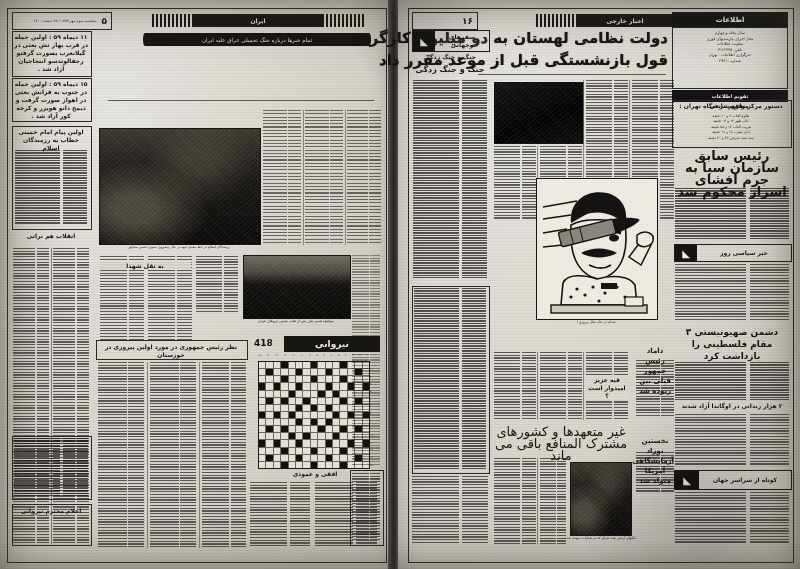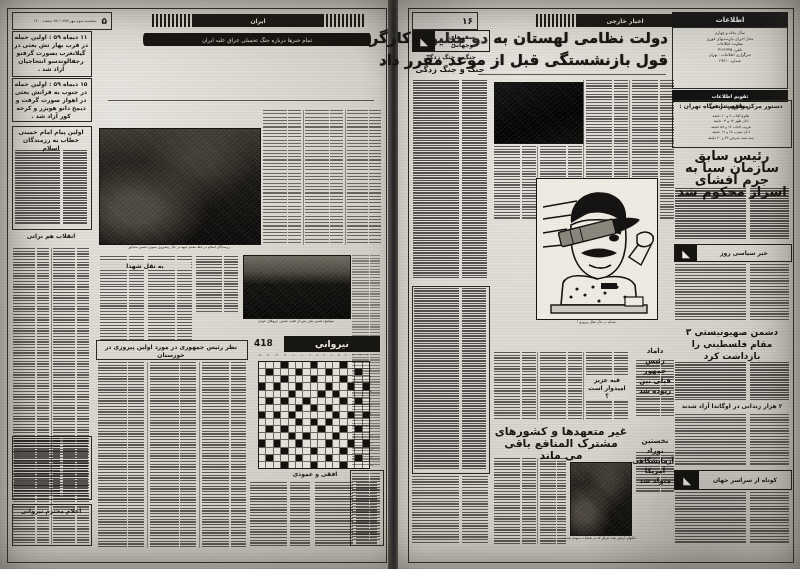--- a/index.html
+++ b/index.html
@@ -672,21 +672,21 @@
     <div class="col" style="left:277px;top:492px;width:114px;height:52px;"></div>
 
     <div class="hl sml" style="left:238px;top:330px;width:38px;font-size:7px;line-height:10px;font-weight:bold;margin-top:16px;">داماد رئیس جمهور فیلی بین ربوده شد</div>
     <div class="col" style="left:238px;top:360px;width:38px;height:58px;"></div>
     <div class="hl sml" style="left:238px;top:436px;width:38px;font-size:7px;line-height:10px;font-weight:bold;">نخستین نوزاد آزمایشگاهی آمریکا متولد شد</div>
     <div class="col" style="left:238px;top:452px;width:38px;height:40px;"></div>
 
     <div class="photo war grain" style="left:172px;top:462px;width:60px;height:72px;"></div>
     <div class="caption" style="left:160px;top:536px;width:84px;">تانکهای ارتش بعث عراق که در عملیات منهدم شدند</div>
 
-    <div class="hl sml" style="left:96px;top:426px;width:134px;font-size:11px;line-height:12px;font-weight:bold;">غیر متعهدها و کشورهای مشترک المنافع باقی می ماند</div>
+    <div class="hl sml" style="left:96px;top:426px;width:134px;font-size:13px;line-height:12px;font-weight:normal;">غیر متعهدها و کشورهای مشترک المنافع باقی می ماند</div>
     <div class="col" style="left:96px;top:458px;width:42px;height:86px;"></div>
     <div class="col" style="left:142px;top:458px;width:26px;height:86px;"></div>
     <div class="vrule" style="left:139px;top:458px;height:86px;"></div>
   </div>
 
   <div id="scan-speckle"></div>
   <div id="scan-noise"></div>
   <div id="scan-vign"></div>
 </div>
 

